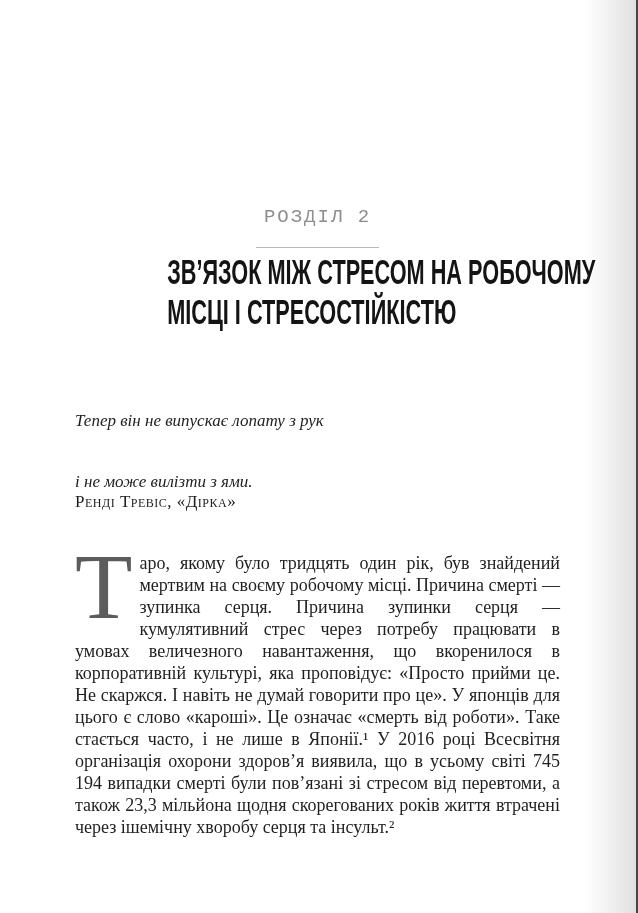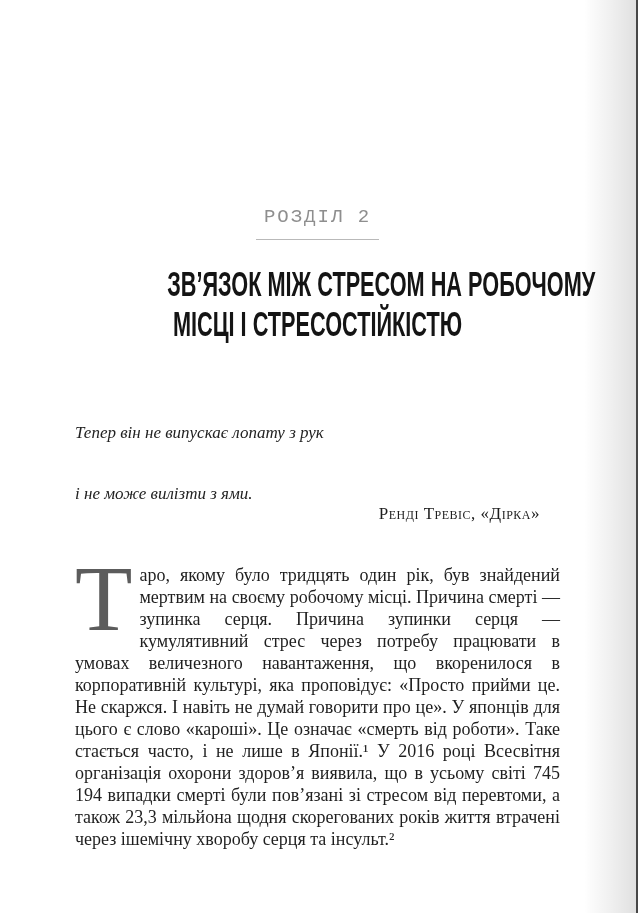--- a/index.html
+++ b/index.html
@@ -39,25 +39,24 @@
     text-align:center;
   }
   .chapter-label{
     display:inline-block;
     font-family:"Liberation Mono", monospace;
     font-size:19px;
     line-height:22px;
     letter-spacing:2px;
     color:var(--label);
     border-bottom:1px solid var(--label-underline);
-    padding:0 8px 11px 8px;
+    padding:0 8px 19px 8px;
   }
   .chapter-title{
-    margin-top:24px;
-    text-align:center;
+    margin-top:4px;
     font-family:"Liberation Sans", sans-serif;
     font-weight:bold;
     font-size:35px;
     line-height:40px;
     color:var(--title);
     letter-spacing:0;
   }
   .title-line{
     display:block;
     white-space:nowrap;
@@ -70,21 +69,20 @@
     font-size:17px;
     line-height:20px;
     color:#222222;
   }
   .epigraph-line{display:block;margin-top:41px;}
   .epigraph-attribution{
     font-style:normal;
     font-variant:small-caps;
     font-size:17px;
     line-height:20px;
-    text-align:right;
     padding-right:20px;
     margin-top:0;
     letter-spacing:0.5px;
     color:#1d1d1d;
   }
   .body-paragraph{
     margin-top:40px;
     font-size:18px;
     line-height:22px;
     text-align:justify;

